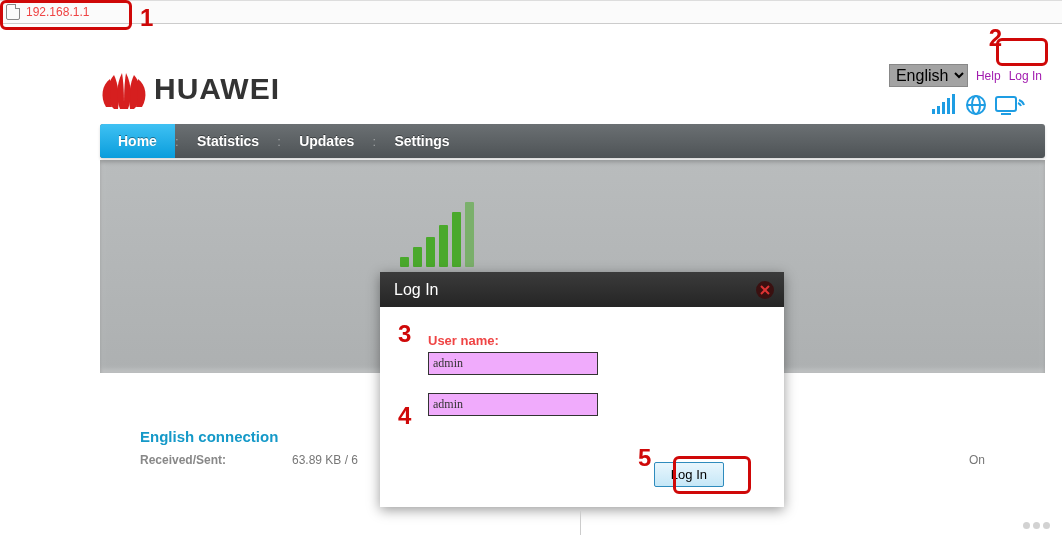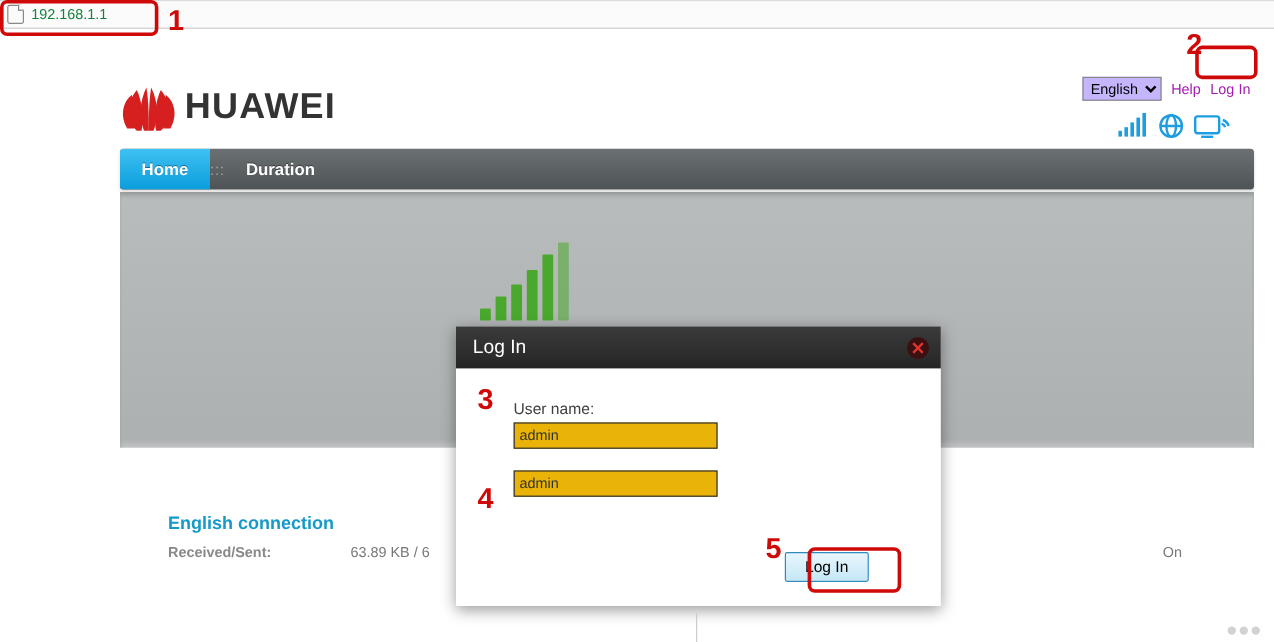--- a/index.html
+++ b/index.html
@@ -1,28 +1,28 @@
 <!DOCTYPE html>
 <html><head>
 <meta charset="utf-8">
 <style>
 html,body{margin:0;padding:0;font-family:Arial,Helvetica,sans-serif;font-size:13px;color:#333;background:#fff;}
 .viewport{width:1062px;height:535px;position:relative;overflow:hidden;}
 
 
-.addr-bar{height:22px;border-top:1px solid #ddd;border-bottom:1px solid #ccc;background:#fbfbfb;display:flex;align-items:center;padding:0 6px;font-size:12px;color:#15803d;}
+.addr-bar{height:22px;border-top:1px solid #ddd;border-bottom:1px solid #ccc;background:#fbfbfb;display:flex;align-items:center;padding:0 6px;font-size:12px;color:#ef4444;}
 .addr-bar .page-icon{width:12px;height:14px;border:1px solid #888;border-radius:2px;margin-right:6px;position:relative;}
 .addr-bar .page-icon:before{content:"";position:absolute;top:-1px;right:-1px;width:4px;height:4px;border-left:1px solid #888;border-bottom:1px solid #888;background:#fbfbfb;}
 
 .page-area{position:absolute;left:0;right:0;top:24px;bottom:0;}
 .center{width:945px;margin-left:100px;position:relative;}
 
 
 .top-ctrl{position:absolute;top:40px;right:20px;display:flex;align-items:center;gap:8px;font-size:12px;}
-.lang-select{border:1px solid #888;background:#c4b5fd;padding:1px 2px;font-size:12px;}
+.lang-select{border:1px solid #888;background:#a3a3a3;padding:1px 2px;font-size:16px;}
 .top-link{color:#a21caf;text-decoration:none;cursor:pointer;}
 
 
 .logo-row{display:flex;align-items:center;padding-top:30px;height:70px;}
 .logo-mark{width:48px;height:44px;margin-right:6px;}
 .logo-text{font-size:30px;font-weight:bold;letter-spacing:1px;color:#333;}
 .status-icons{position:absolute;top:70px;right:20px;display:flex;gap:8px;}
 .ic{color:#1e9de3;}
 
 
@@ -49,22 +49,22 @@
 .status-row .lab{width:152px;font-weight:bold;color:#888;}
 .status-row .val{width:260px;}
 .status-row .val2{width:160px;text-align:right;position:absolute;right:60px;}
 
 
 .modal{position:absolute;left:380px;top:248px;width:404px;background:#fff;box-shadow:0 3px 12px rgba(0,0,0,0.4);}
 .modal-head{height:35px;background:linear-gradient(#3b3b3b,#252525);color:#fff;display:flex;align-items:center;justify-content:space-between;padding:0 10px 0 14px;font-size:16px;}
 .modal-close{width:18px;height:18px;border-radius:50%;background:#3a1010;display:flex;align-items:center;justify-content:center;cursor:pointer;}
 .modal-close svg{display:block;}
 .modal-body{padding:26px 48px 18px 48px;}
-.fld-label{font-weight:normal;font-size:13px;color:#404040;margin-bottom:4px;}
-.fld-input{width:160px;border:1px solid #333;padding:3px 4px;font-size:12px;color:#333;background:#eab308;font-family:Liberation Sans, sans-serif;}
+.fld-label{font-weight:bold;font-size:13px;color:#ef4444;margin-bottom:4px;}
+.fld-input{width:160px;border:1px solid #333;padding:3px 4px;font-size:12px;color:#333;background:#f0abfc;font-family:Liberation Serif, serif;}
 .fld-wrap{margin-bottom:18px;position:relative;}
 .modal-actions{display:flex;justify-content:flex-end;padding:10px 60px 20px 0;}
 .login-btn{background:linear-gradient(#e9f6fd,#c5e7f7);border:1px solid #2e8bbd;padding:4px 16px;font-size:13px;cursor:pointer;border-radius:2px;}
 
 
 .note{position:absolute;color:#cf0808;font-weight:bold;font-size:24px;pointer-events:none;}
 .box-ann{position:absolute;border:3px solid #cf0808;border-radius:6px;pointer-events:none;}
 
 .footer-dots{position:absolute;bottom:6px;right:12px;display:flex;gap:3px;}
 .footer-dots span{width:7px;height:7px;border-radius:50%;background:#d2d2d2;}
@@ -135,24 +135,30 @@
               <path d="M23 9 a5 5 0 0 1 3 3" stroke="#1e9de3" stroke-width="2" fill="none"></path>
             </svg>
       </span>
     </div>
 
     <div class="nav">
       <div class="tab active">
             <span>Home</span>
           </div>
       <div class="minsep">:</div>
-      <div class="minsep">:</div>
+      <div class="tab">
+            <span>Statistics</span>
+          </div>
       <div class="minsep">:</div>
       <div class="tab">
-            <span>Duration</span>
+            <span>Updates</span>
+          </div>
+      <div class="minsep">:</div>
+      <div class="tab">
+            <span>Settings</span>
           </div>
     </div>
 
     <div class="banner">
       <div class="signal-graphic">
         <div class="bar b1"></div>
             <div class="bar b2"></div>
             <div class="bar b3"></div>
             <div class="bar b4"></div>
             <div class="bar b5"></div>

